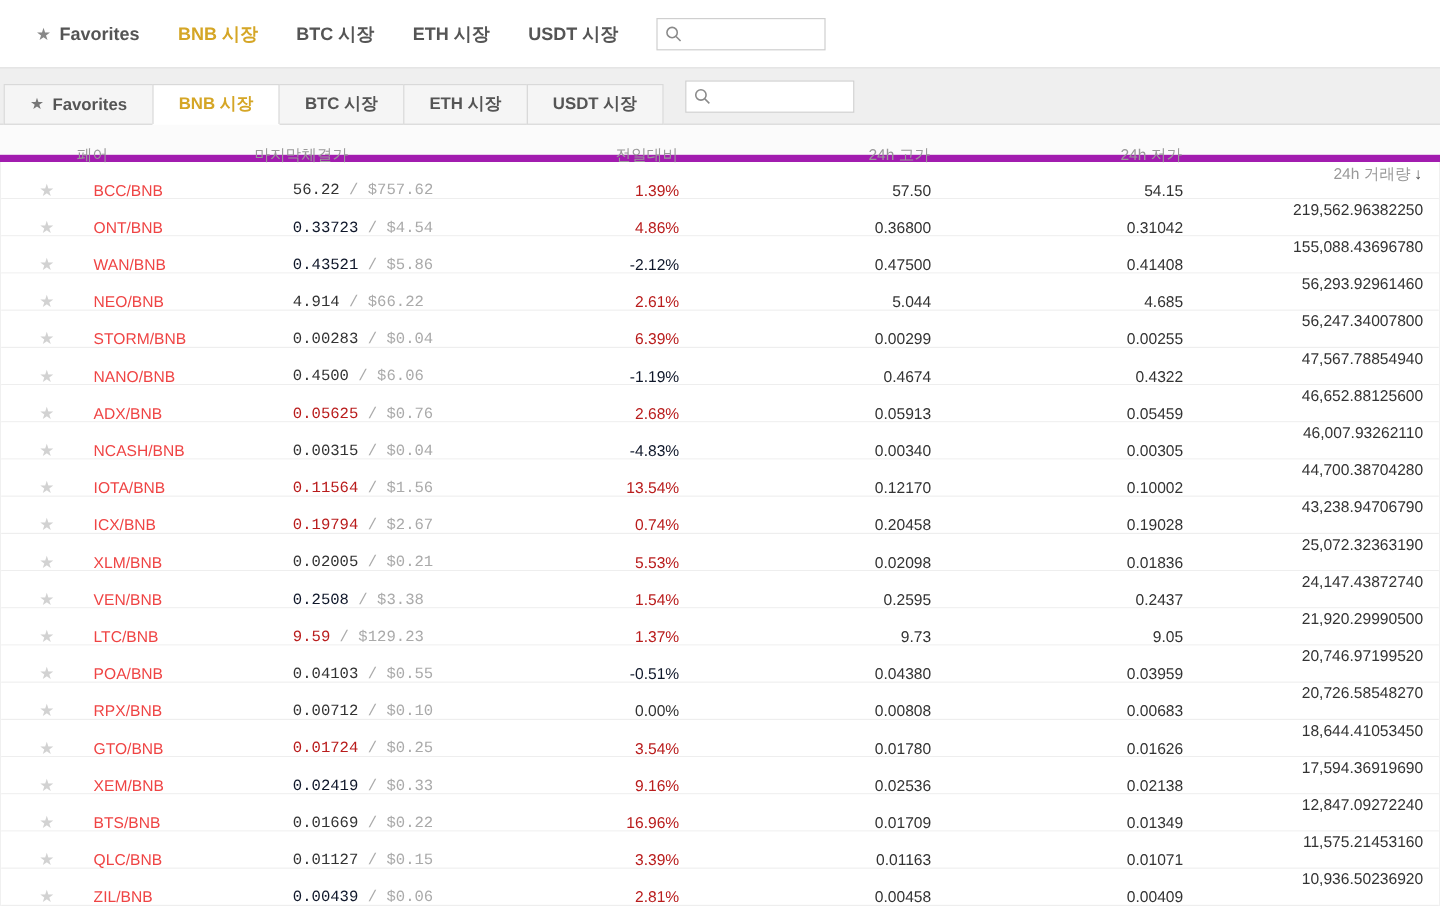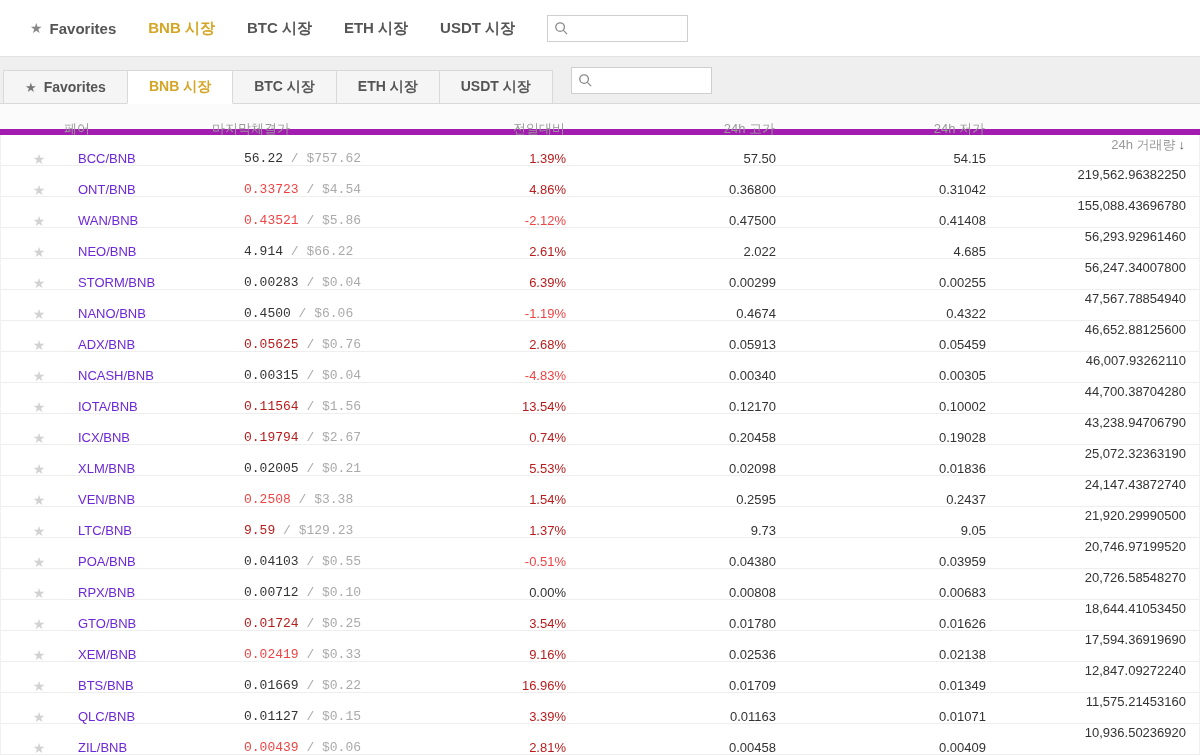--- a/index.html
+++ b/index.html
@@ -56,33 +56,33 @@
     display:grid;
     grid-template-columns:60px 150px 215px 140px 210px 210px 215px;
     align-items:center;
   }
   .thead {
     height:31px; background:#fbfbfb; color:#999;
     border-bottom:6px solid #a21caf;
   }
   .cell-star { padding-left:16px; text-align:center; }
   .th-pair { padding-left:4px; }
-  .td-pair { padding-left:17px; color:#6d28d9; }
+  .td-pair { padding-left:17px; color:#ef4444; }
   .th-price { padding-left:2px; }
   .td-price { padding-left:33px; white-space:nowrap;font-family:Liberation Mono, monospace; }
   .al-r { text-align:right; }
   .td-volume, .th-volume { padding-right:15px;margin-top:32px; }
 
   .rows { border-left:1px solid #f0f0f0; border-right:1px solid #f0f0f0; }
   .row { height:31px; border-bottom:1px solid #eeeeee; cursor:pointer; background:#fff; }
   .row-star { color:#d2d2d2; font-size:14px; cursor:pointer; }
 
   .dir-none { color:#333; }
   .dir-up   { color:#b91c1c; }
-  .dir-down { color:#ef4444; }
+  .dir-down { color:#0f172a; }
   .dim      { color:#aaa; }
   .sort-arrow { color:#555; margin-left:3px; }
 </style>
 </head>
 <body>
 
 <div class="topbar">
   <div style="display:flex;align-items:center;">
       <div class="nav-item">
         <span class="tab-star">★</span>
@@ -185,21 +185,21 @@
     <div class="al-r td-volume">56,293.92961460</div>
   </div>
 
   <div class="grid-row row">
     <div class="cell-star"><span class="row-star">★</span></div>
     <div class="td-pair">NEO/BNB</div>
     <div class="td-price">
       <span class="dir-none">4.914</span><span class="dim"> / </span><span class="dim">$66.22</span>
     </div>
     <div class="al-r dir-up">2.61%</div>
-    <div class="al-r">2.022</div>
+    <div class="al-r">5.044</div>
     <div class="al-r">4.685</div>
     <div class="al-r td-volume">56,247.34007800</div>
   </div>
 
   <div class="grid-row row">
     <div class="cell-star"><span class="row-star">★</span></div>
     <div class="td-pair">STORM/BNB</div>
     <div class="td-price">
       <span class="dir-none">0.00283</span><span class="dim"> / </span><span class="dim">$0.04</span>
     </div>

